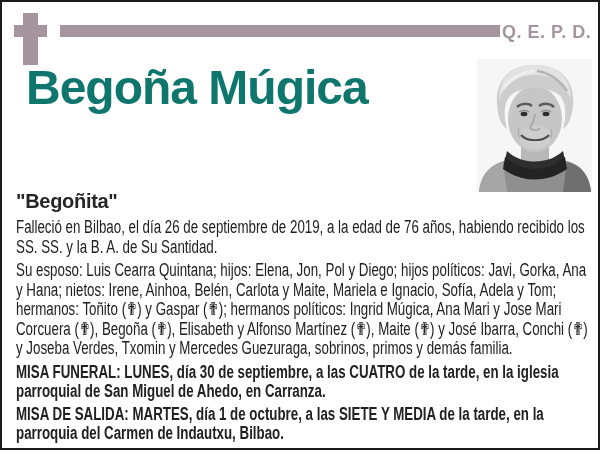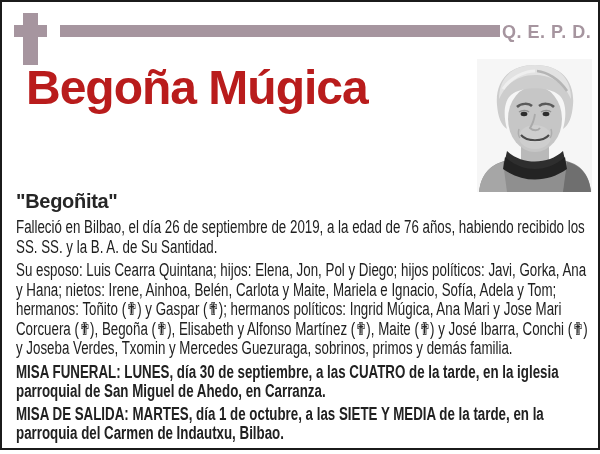--- a/index.html
+++ b/index.html
@@ -41,21 +41,21 @@
     letter-spacing: 0.5px;
     color: #a6959f;
     white-space: nowrap;
   }
   
   .name {
     position: absolute; left: 24px; top: 56px;
     font-size: 48px; font-weight: bold;
     line-height: 60px;
     letter-spacing: -1px;
-    color: #b91c1c;
+    color: #0f766e;
   }
   
   .photo {
     position: absolute; left: 475px; top: 57px;
     width: 115px; height: 133px;
   }
   .photo svg { display: block; width: 115px; height: 133px; }
   
   .content {
     position: absolute; left: 14px; top: 188px;

